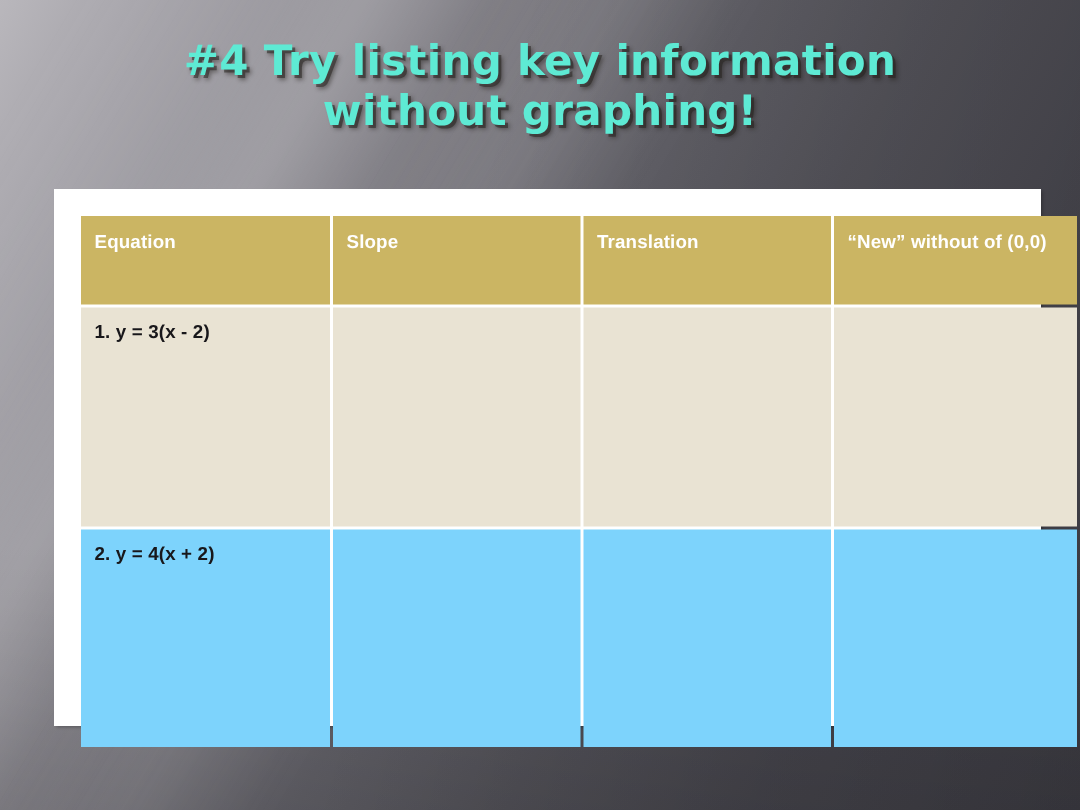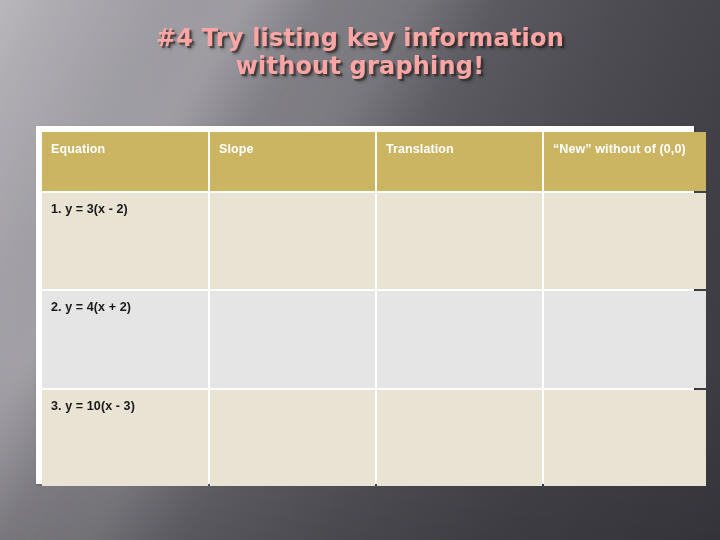--- a/index.html
+++ b/index.html
@@ -82,24 +82,24 @@
   }
 
   
   .title {
     position: absolute;
     left: 40px;
     top: 24px;
     width: 640px;
     text-align: center;
     font-family: "DejaVu Sans", sans-serif;
-    font-size: 24px;
+    font-size: 28px;
     font-weight: bold;
     line-height: 1.18;
-    color: #fca5a5;
+    color: #5eead4;
     letter-spacing: 0.2px;
     text-shadow:
       2px 2px 0 rgba(40,36,32,0.55),
       3px 3px 3px rgba(30,26,22,0.45);
     white-space: pre-line;
   }
 
   
   .table-wrap {
     position: absolute;
@@ -109,40 +109,40 @@
     height: 358px;
     background: #ffffff;
     box-shadow: 1px 1px 2px rgba(0,0,0,0.25);
   }
   table.grid {
     border-collapse: separate;
     border-spacing: 2px;
     width: 100%;
     height: 100%;
     table-layout: fixed;
-    margin: 4px;
+    margin: 16px;
   }
   table.grid th,
   table.grid td {
     vertical-align: top;
     padding: 9px 8px 0 9px;
     margin: 0;
     text-align: left;
     font-size: 12px;
   }
   table.grid th {
     background: #cbb563;
     color: #ffffff;
     font-weight: bold;
     font-size: 12.5px;
     line-height: 1.42;
     letter-spacing: 0.1px;
   }
   table.grid tr.odd td { background: #e9e3d3; }
-  table.grid tr.even td { background: #e5e5e5; }
+  table.grid tr.even td { background: #7dd3fc; }
   table.grid td {
     color: #18171a;
     font-weight: bold;
     font-size: 12.5px;
     letter-spacing: 0.1px;
   }
   .col-1 { width: 166px; }
   .col-2 { width: 165px; }
   .col-3 { width: 165px; }
   .col-4 { width: 162px; }
@@ -185,23 +185,17 @@
           <td></td>
           <td></td>
           <td></td>
         </tr>
         <tr class="body-row even">
           <td>2. y = 4(x + 2)</td>
           <td></td>
           <td></td>
           <td></td>
         </tr>
-        <tr class="body-row odd">
-          <td>3. y = 10(x - 3)</td>
-          <td></td>
-          <td></td>
-          <td></td>
-        </tr>
       </tbody>
     </table>
   </div>
 
 </div>
 
 </body></html>

